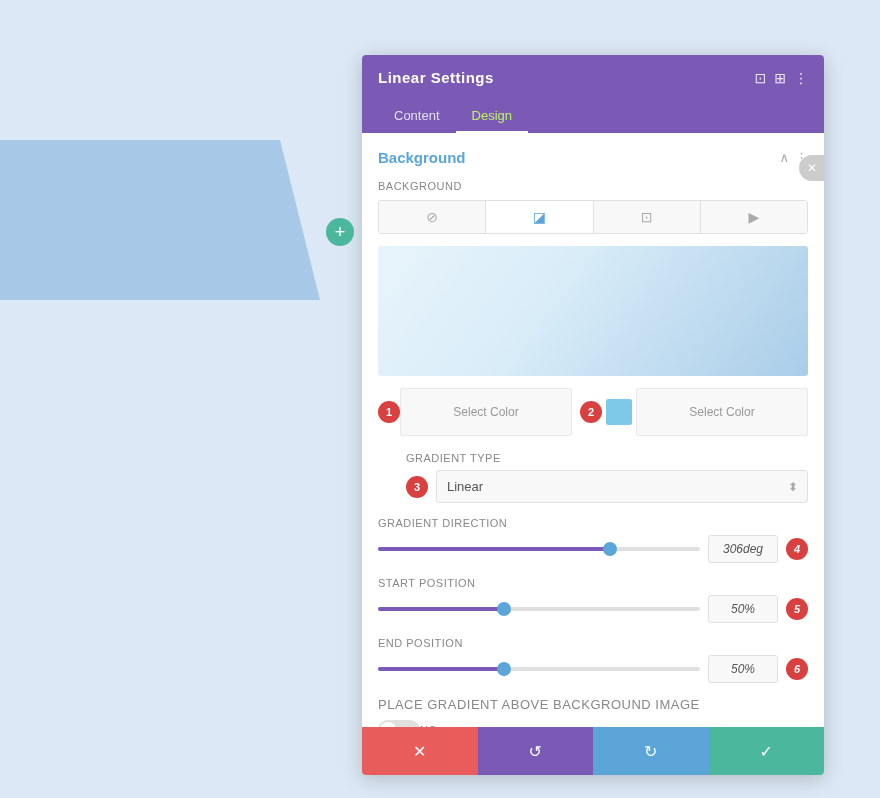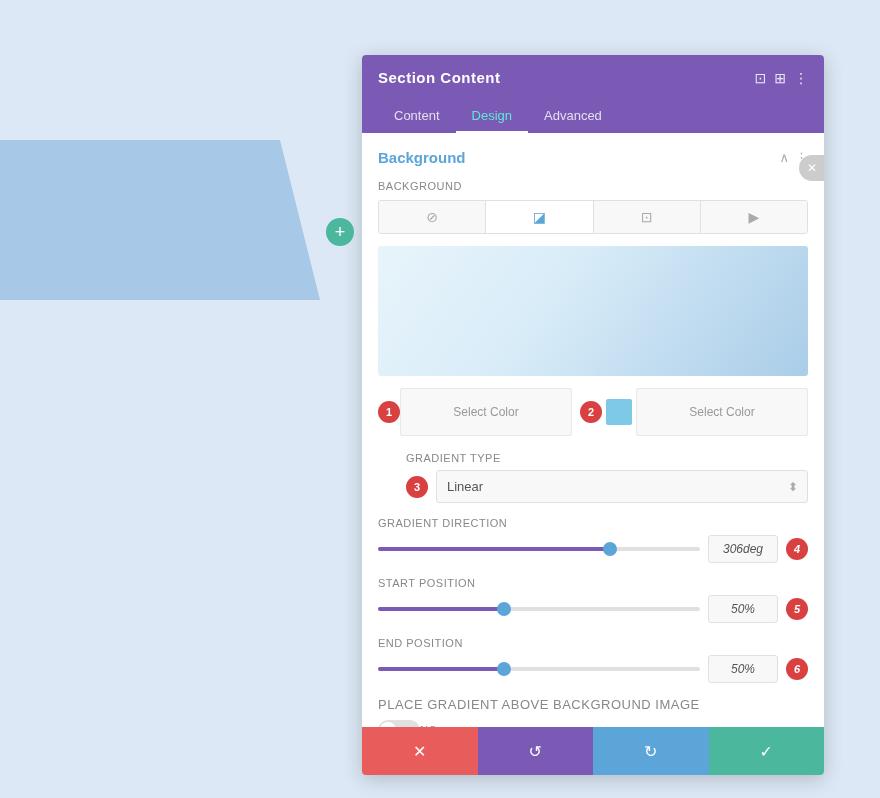--- a/index.html
+++ b/index.html
@@ -97,21 +97,21 @@
       border-bottom: none;
     }
     .tab {
       padding: 8px 16px;
       color: rgba(255,255,255,0.8);
       font-size: 13px;
       cursor: pointer;
       border-bottom: 2px solid transparent;
     }
     .tab.active {
-      color: #5eead4;
+      color: #bef264;
       border-bottom: 2px solid white;
     }
 
     
     .close-btn {
       position: absolute;
       top: 100px;
       right: -1px;
       width: 26px;
       height: 26px;
@@ -411,32 +411,31 @@
 <div class="canvas-area"></div>
 <div class="canvas-shape"></div>
 
 <div class="plus-button">
   <span>+</span>
 </div>
 
 <div class="settings-panel">
 
   <div class="panel-header">
-    <span class="panel-title">Section Content</span>
+    <span class="panel-title">Linear Settings</span>
     <div class="header-icons">
       <span class="header-icon">⊡</span>
       <span class="header-icon">⊞</span>
       <span class="header-icon">⋮</span>
     </div>
   </div>
 
   <div class="panel-tabs">
     <div class="tab">Content</div>
     <div class="tab active">Design</div>
-    <div class="tab">Advanced</div>
   </div>
 
   <div class="close-btn">
     <span>✕</span>
   </div>
 
   <div class="panel-content">
 
     <div class="section-title-row">
       <span class="section-title">Background</span>

